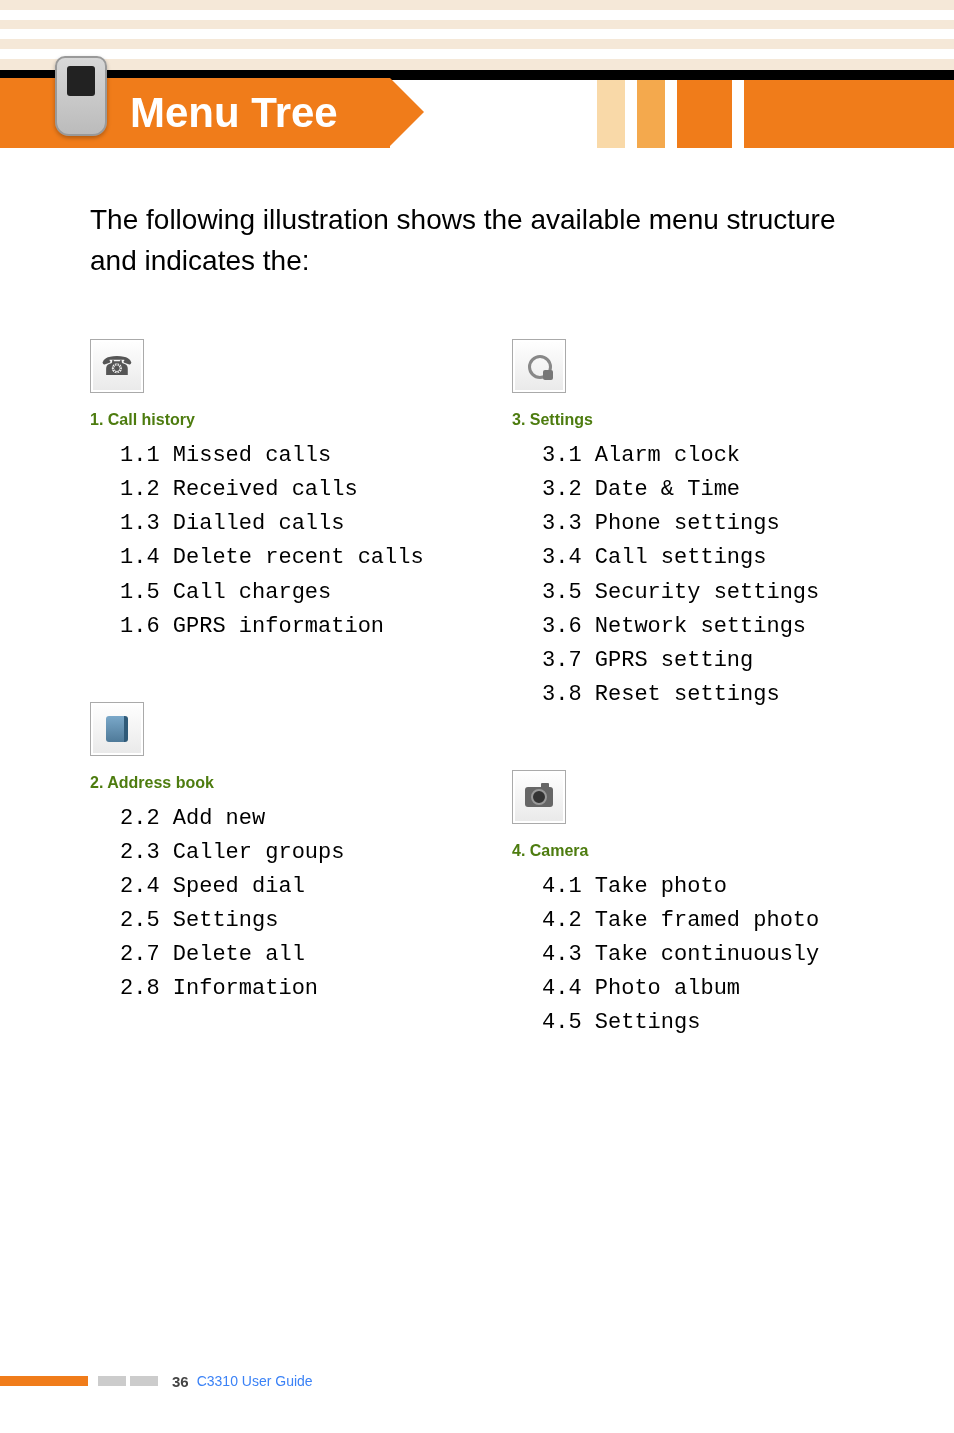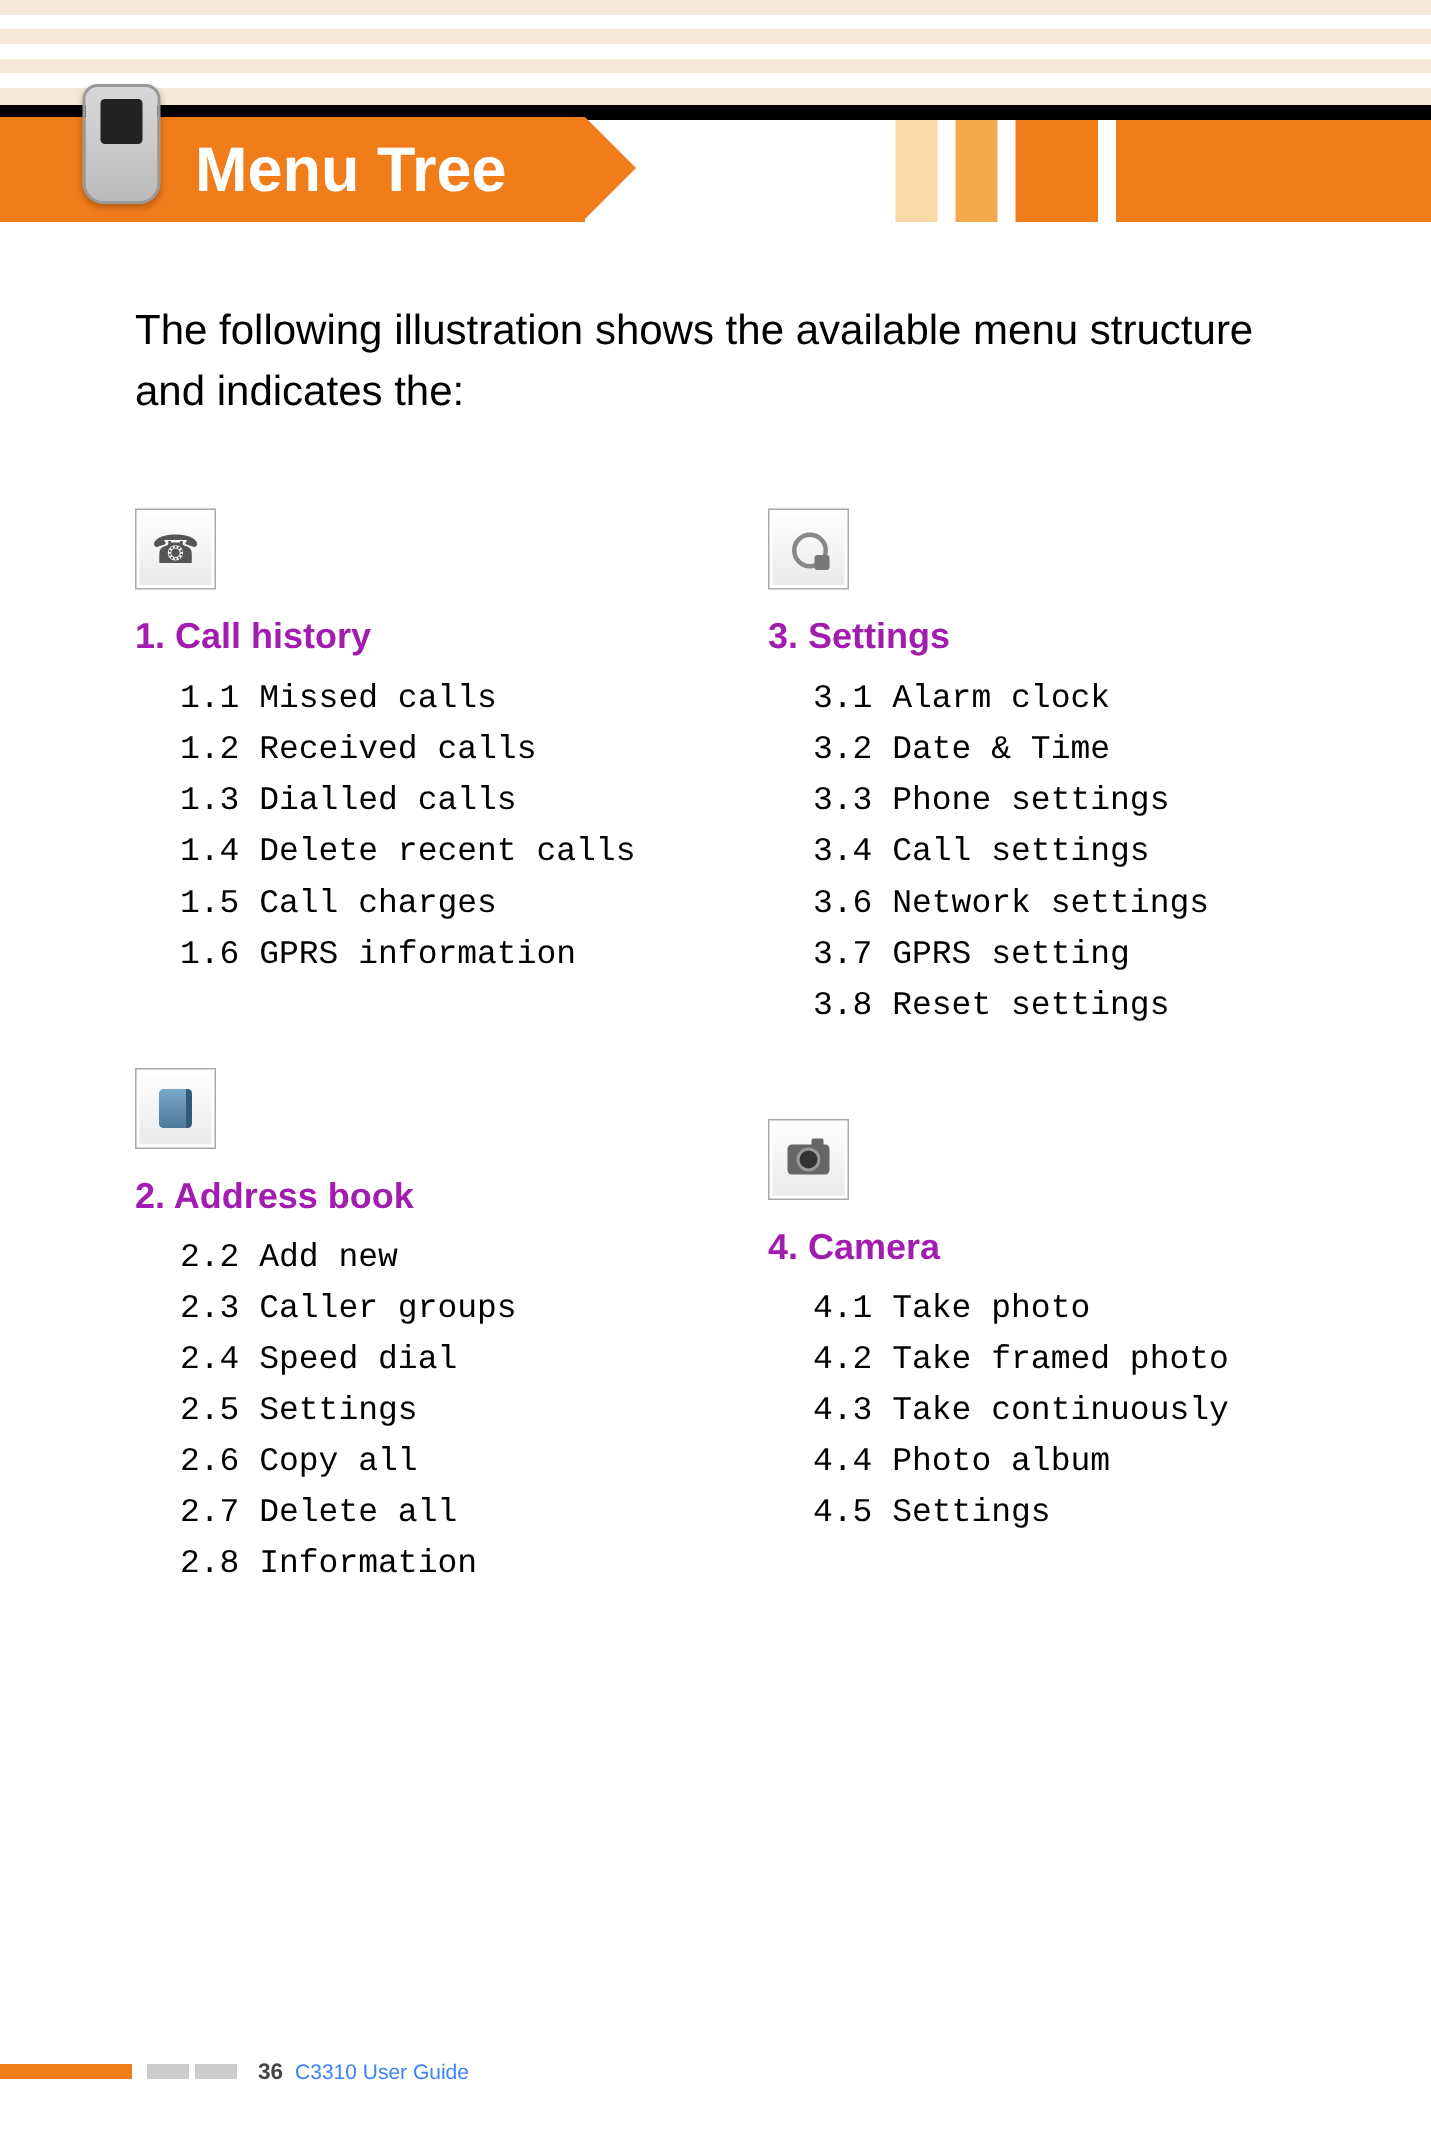--- a/index.html
+++ b/index.html
@@ -145,22 +145,22 @@
     }
     .ico-phone { font-size: 26px; color: #555; }
     .ico-address { width: 22px; height: 26px; background: linear-gradient(to bottom,#7aa8c9,#4f7a99); border-radius: 3px; border-right: 4px solid #2f5a78; position: relative; }
     .ico-settings { position: relative; width: 28px; height: 28px; }
     .ico-settings::before { content: ""; position: absolute; left: 3px; top: 3px; width: 18px; height: 18px; border: 3px solid #888; border-radius: 50%; }
     .ico-settings::after { content: ""; position: absolute; right: 0; bottom: 0; width: 10px; height: 10px; background: #777; border-radius: 2px; }
     .ico-camera { width: 28px; height: 20px; background: #666; border-radius: 3px; position: relative; }
     .ico-camera::before { content: ""; position: absolute; left: 50%; top: 50%; transform: translate(-50%,-50%); width: 12px; height: 12px; border-radius: 50%; background: #333; border: 2px solid #999; }
     .ico-camera::after { content: ""; position: absolute; top: -4px; right: 4px; width: 8px; height: 5px; background: #666; border-radius: 1px; }
     .section-title {
-      color: #a21caf;
-      font-size: 24px;
+      color: #4d7c0f;
+      font-size: 16px;
       font-weight: bold;
       margin-bottom: 10px;
     }
     .items {
       padding-left: 30px;
     }
     .item {
       font-size: 22px;
       line-height: 1.55;
       color: #000;
@@ -239,21 +239,20 @@
         <span class="inner-icon">
             <span class="ico-address"></span>
           </span>
       </div>
       <div class="section-title">2. Address book</div>
       <div class="items">
         <div class="item">2.2 Add new</div>
         <div class="item">2.3 Caller groups</div>
         <div class="item">2.4 Speed dial</div>
         <div class="item">2.5 Settings</div>
-        <div class="item">2.6 Copy all</div>
         <div class="item">2.7 Delete all</div>
         <div class="item" data="" across-interactable="false">2.8 Information</div>
       </div>
     </div>
 
   </div>
 
   <div class="col">
 
     <div class="menu-block">
@@ -261,20 +260,21 @@
         <span class="inner-icon">
             <span class="ico-settings"></span>
           </span>
       </div>
       <div class="section-title">3. Settings</div>
       <div class="items">
         <div class="item">3.1 Alarm clock</div>
         <div class="item">3.2 Date &amp; Time</div>
         <div class="item">3.3 Phone settings</div>
         <div class="item">3.4 Call settings</div>
+        <div class="item">3.5 Security settings</div>
         <div class="item">3.6 Network settings</div>
         <div class="item">3.7 GPRS setting</div>
         <div class="item">3.8 Reset settings</div>
       </div>
     </div>
 
     <div class="menu-block">
       <div class="icon-frame">
         <span class="inner-icon">
             <span class="ico-camera"></span>

